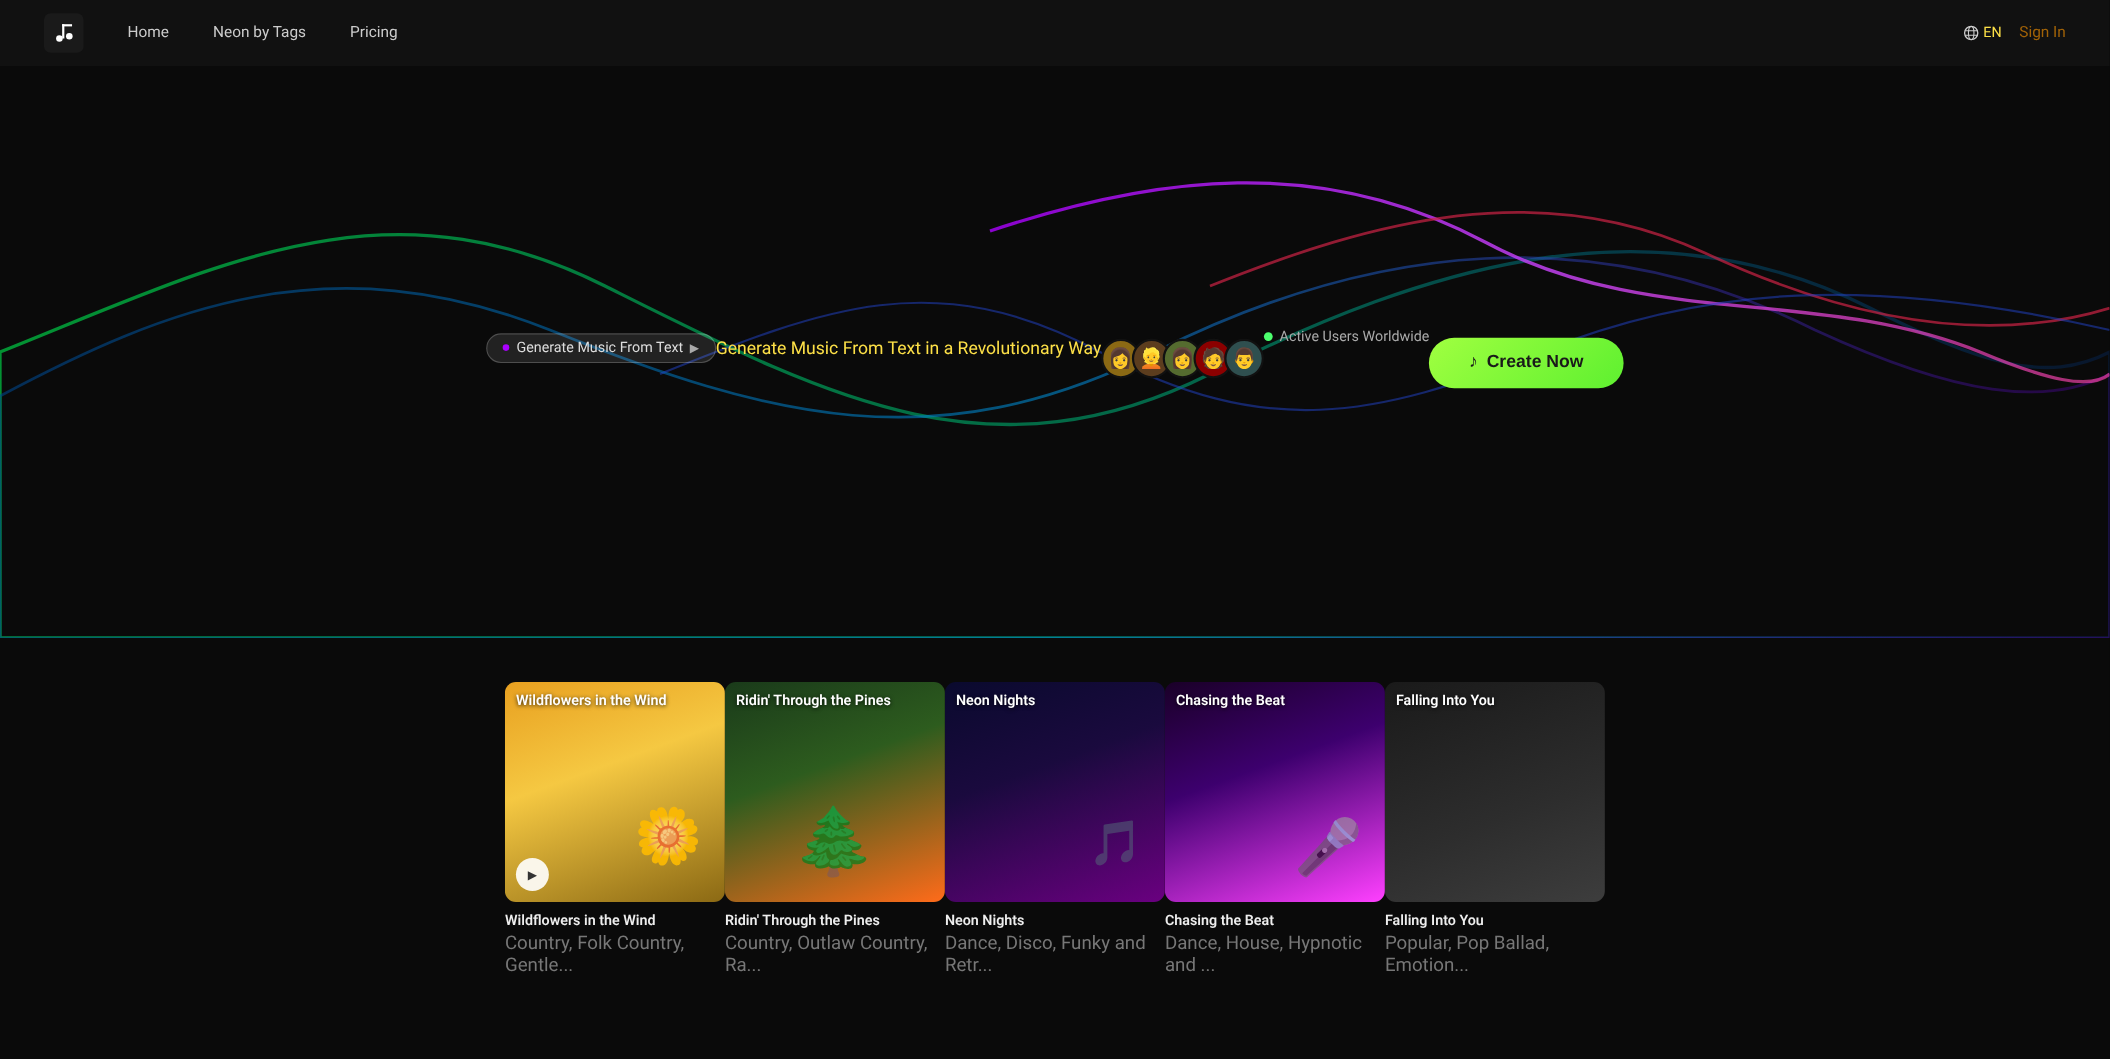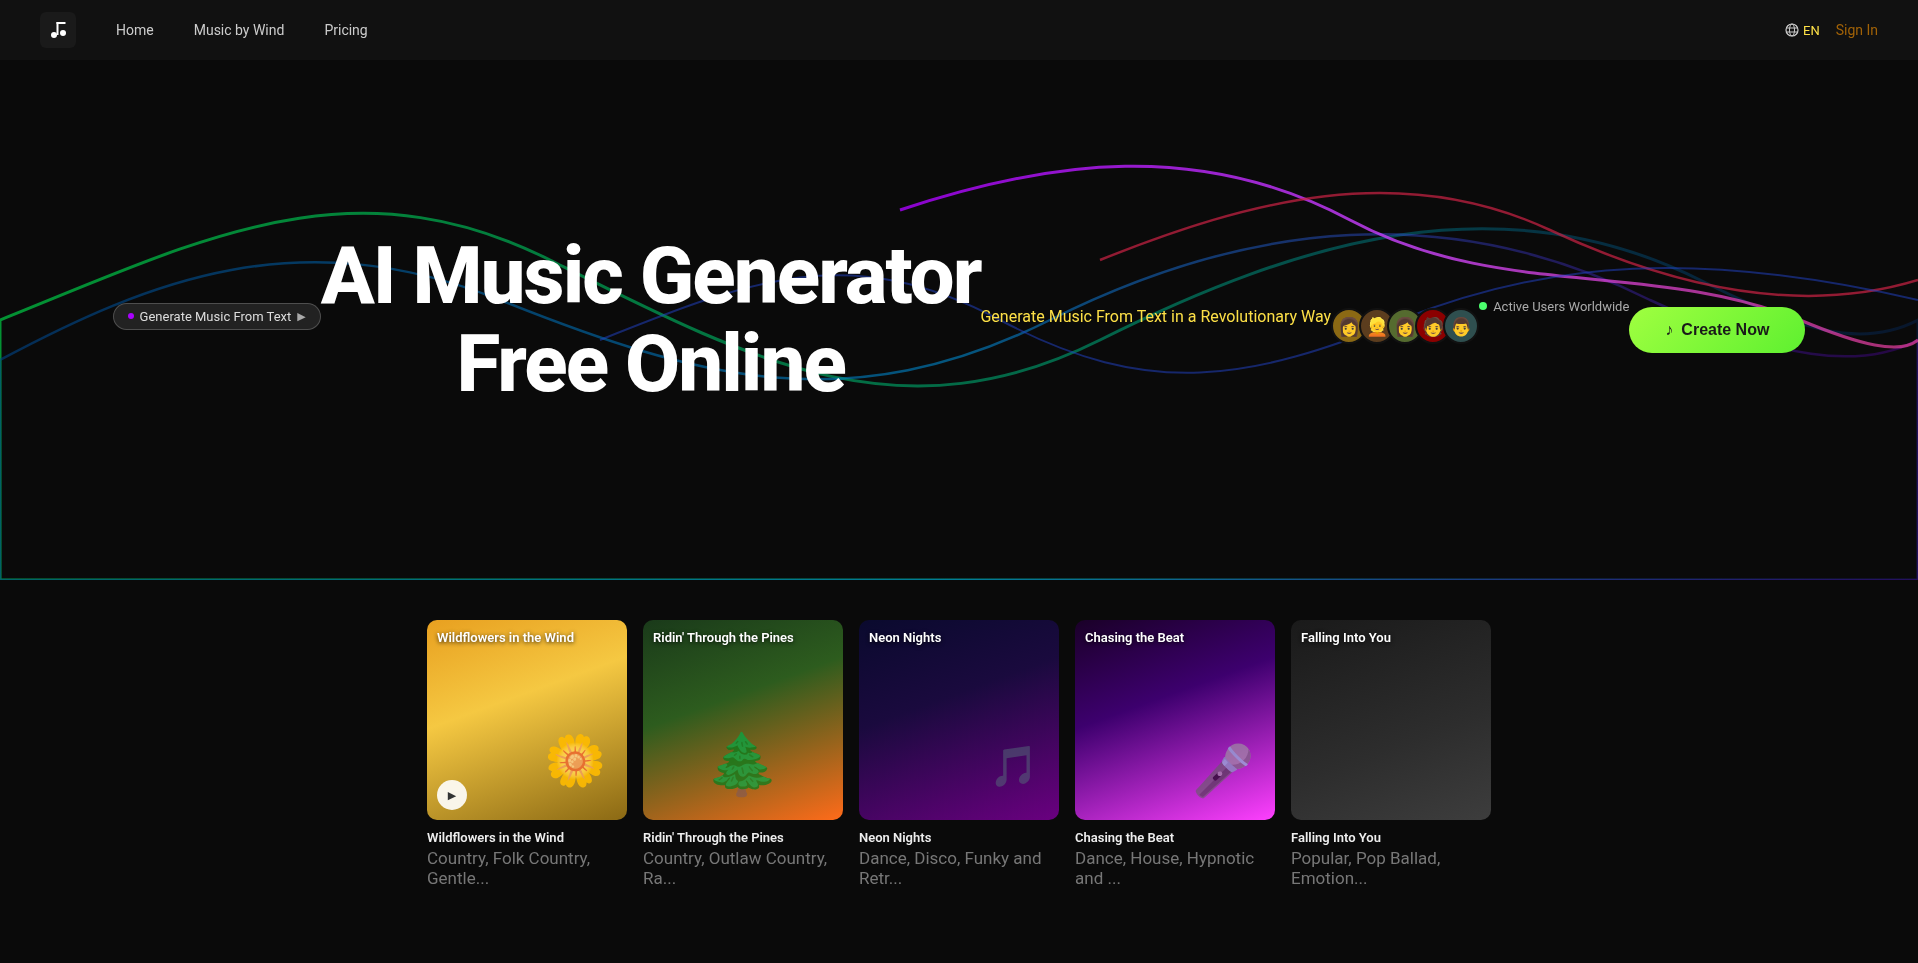--- a/index.html
+++ b/index.html
@@ -176,21 +176,20 @@
       border-radius: 50px;
       border: none;
       cursor: pointer;
       transition: transform 0.2s;
     }
 
     
     .cards-section {
       padding: 40px 280px 60px;
       display: flex;
-      gap: 16px;
       justify-content: center;
     }
     .music-card {
       flex: 1;
       max-width: 200px;
       cursor: pointer;
     }
     .card-image {
       width: 100%;
       aspect-ratio: 1;
@@ -300,21 +299,21 @@
       <div class="logo-icon">
         <svg width="22" height="22" viewBox="0 0 22 22" fill="white">
           <circle cx="7" cy="16" r="3" fill="white"></circle>
           <circle cx="16" cy="14" r="3" fill="white"></circle>
           <rect x="9.5" y="3" width="2" height="13" fill="white"></rect>
           <rect x="9.5" y="3" width="9" height="2" fill="white"></rect>
         </svg>
       </div>
     </div>
     <a class="nav-link">Home</a>
-    <a class="nav-link">Music by Wind</a>
+    <a class="nav-link">Neon by Tags</a>
     <a class="nav-link">Pricing</a>
   </div>
   <div class="navbar-right">
     <div class="lang-btn">
       <svg width="14" height="14" viewBox="0 0 14 14" fill="#ccc">
           <circle cx="7" cy="7" r="6" stroke="#ccc" stroke-width="1.2" fill="none"></circle>
           <ellipse cx="7" cy="7" rx="2.5" ry="6" stroke="#ccc" stroke-width="1" fill="none"></ellipse>
           <line x1="1.5" y1="5" x2="12.5" y2="5" stroke="#ccc" stroke-width="1"></line>
           <line x1="1.5" y1="9" x2="12.5" y2="9" stroke="#ccc" stroke-width="1"></line>
         </svg>
@@ -360,24 +359,20 @@
   </div>
 
   <div class="hero-content">
 
     <div class="generate-badge">
       <span class="badge-dot"></span>
       <span>Generate Music From Text</span>
       <span style="font-size:11px;color:#aaa;">▶</span>
     </div>
 
-    <h1 class="hero-title">
-      <span>AI Music Generator</span><br>
-      <span>Free Online</span>
-    </h1>
 
     <p class="hero-subtitle">Generate Music From Text in a Revolutionary Way</p>
 
     <div class="avatars-row">
     <div class="avatar-circle" style="background: rgb(139, 105, 20); font-size: 18px;">👩</div>
         <div class="avatar-circle" style="background: rgb(92, 61, 30); font-size: 18px;">👱</div>
         <div class="avatar-circle" style="background: rgb(85, 107, 47); font-size: 18px;">👩</div>
         <div class="avatar-circle" style="background: rgb(139, 0, 0); font-size: 18px;">🧑</div>
         <div class="avatar-circle" style="background: rgb(47, 79, 79); font-size: 18px;">👨</div>
       </div>

